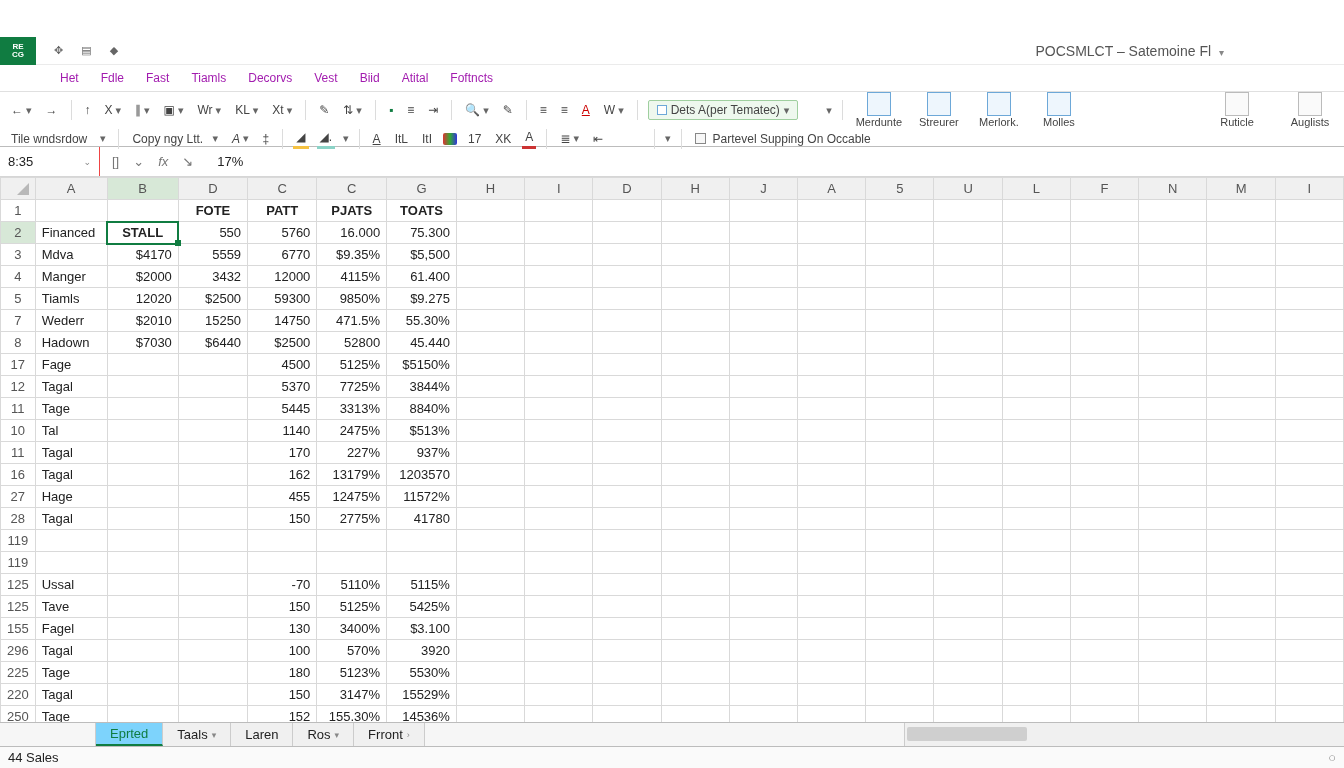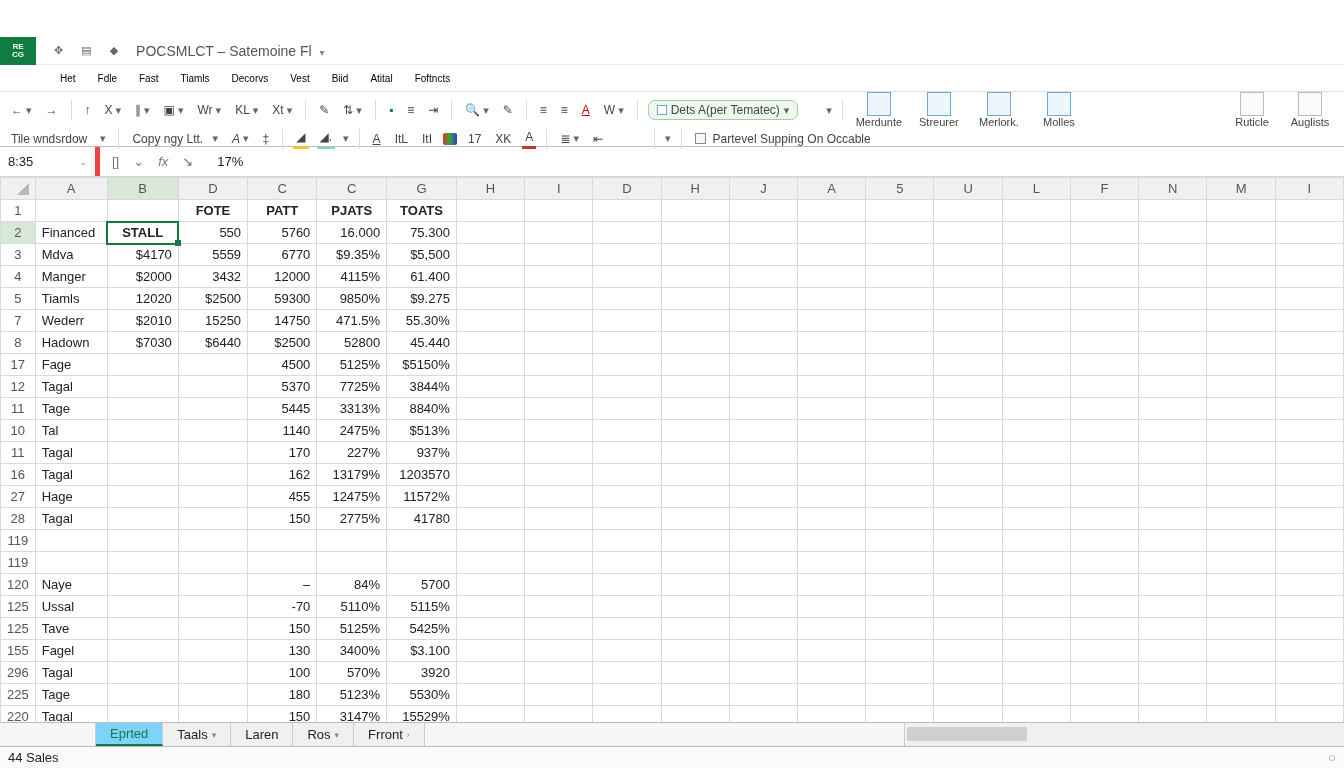--- a/index.html
+++ b/index.html
@@ -1,36 +1,36 @@
 <!DOCTYPE html>
 <html><head>
 <meta charset="utf-8">
 <style>
 * { margin: 0; padding: 0; box-sizing: border-box; font-family: 'Segoe UI', Arial, sans-serif; }
 body { width: 1344px; height: 768px; background: #fff; overflow: hidden; font-size: 13px; color: #222; display: flex; flex-direction: column; }
 .titlebar { height: 28px; display: flex; align-items: center; background: #fff; border-bottom: 1px solid rgba(0,0,0,0.08); margin-top: 37px; }
 .app-badge { width: 36px; height: 28px; background: #107c41; color: #fff; display: flex; flex-direction: column; align-items: center; justify-content: center; font-size: 8px; font-weight: bold; line-height: 1; }
 .qat { display: flex; gap: 18px; padding: 0 18px; align-items: center; }
-.title-center { flex: 1; text-align: left; font-size: 14px; color: #555; padding-right: 44px; }
+.title-center { flex: 1; text-align: right; font-size: 14px; color: #555; padding-right: 120px; }
 .title-center .chev { font-size: 10px; margin-left: 4px; color: #888; }
 .menubar { height: 26px; display: flex; align-items: center; padding: 0 8px; gap: 2px; }
 .menubar .spacer-left { width: 40px; }
-.menu-item { padding: 2px 10px; font-size: 10px; color: #000000; cursor: default; }
+.menu-item { padding: 2px 10px; font-size: 12px; color: #a21caf; cursor: default; }
 .ribbon { height: 56px; border-top: 1px solid #e0e0e0; border-bottom: 1px solid #bcbcbc; display: flex; flex-direction: column; }
 .ribbon-row { flex: 1; display: flex; align-items: center; padding: 0 8px; gap: 8px; font-size: 12px; color: #444; }
 .rib-btn { display: inline-flex; align-items: center; gap: 3px; padding: 2px 3px; }
 .rib-sep { width: 1px; height: 20px; background: #dcdcdc; margin: 0 2px; }
 .rib-big { display: flex; flex-direction: column; align-items: center; font-size: 11px; width: 52px; }
 .rib-big-icon { width: 24px; height: 24px; border: 1px solid #6da8d8; background: #eef6fd; }
-.pill { border: 1px solid #9fcf9f; background: #eef8ee; padding: 2px 8px; border-radius: 7px; font-size: 12px; display: inline-flex; align-items: center; gap: 4px; }
+.pill { border: 1px solid #9fcf9f; background: #eef8ee; padding: 2px 8px; border-radius: 2px; font-size: 12px; display: inline-flex; align-items: center; gap: 4px; }
 .pill .sq { width: 10px; height: 10px; background: #fff; border: 1px solid #6da8d8; }
 .chk { width: 11px; height: 11px; border: 1px solid #888; display: inline-block; margin-right: 4px; background: #f7f7f7; }
-.rib-right-group { margin-left: auto; display: flex; gap: 6px; }
+.rib-right-group { margin-left: auto; display: flex; gap: 21px; }
 .namebox-row { height: 30px; border-bottom: 1px solid #d6d6d6; display: flex; align-items: center; font-size: 13px; }
-.namebox { width: 100px; padding: 0 8px; border-right: 5px solid #ef4444; height: 100%; display: flex; align-items: center; justify-content: space-between; }
+.namebox { width: 100px; padding: 0 8px; border-right: 1px solid #ef4444; height: 100%; display: flex; align-items: center; justify-content: space-between; }
 .namebox .chev { font-size: 9px; color: #888; }
 .fx-icons { display: flex; gap: 14px; padding: 0 12px; align-items: center; color: #777; }
 .fx-val { padding: 0 12px; }
 .grid-wrap { flex: 1; overflow: hidden; position: relative; }
 table.sheet { border-collapse: collapse; table-layout: fixed; }
 table.sheet th, table.sheet td { border: 1px solid #d9d9d9; height: 22px; padding: 0 6px; font-size: 13px; background: #fff; }
 table.sheet thead th { background: #f0f0f0; color: #555; font-weight: normal; text-align: center; position: sticky; top: 0; }
 .corner { width: 28px; background: #f0f0f0; border: 1px solid #d9d9d9; }
 .corner svg { display: block; margin-left: auto; }
 .rowhdr { width: 28px; background: #f0f0f0; text-align: center; color: #555; font-size: 12px; }
@@ -607,42 +607,20 @@
           <td></td>
           <td></td>
           <td></td>
           <td></td>
           <td></td>
           <td></td>
           <td></td>
           <td></td>
         </tr>
         <tr>
-          <td class="rowhdr">120</td>
-          <td class="lbl">Naye</td>
-          <td class="num"></td>
-          <td class="num"></td>
-          <td class="num">–</td>
-          <td class="num">84%</td>
-          <td class="num">5700</td>
-          <td></td>
-          <td></td>
-          <td></td>
-          <td></td>
-          <td></td>
-          <td></td>
-          <td></td>
-          <td></td>
-          <td></td>
-          <td></td>
-          <td></td>
-          <td></td>
-          <td></td>
-        </tr>
-        <tr>
           <td class="rowhdr">125</td>
           <td class="lbl">Ussal</td>
           <td class="num"></td>
           <td class="num"></td>
           <td class="num">-70</td>
           <td class="num">5110%</td>
           <td class="num">5115%</td>
           <td></td>
           <td></td>
           <td></td>

